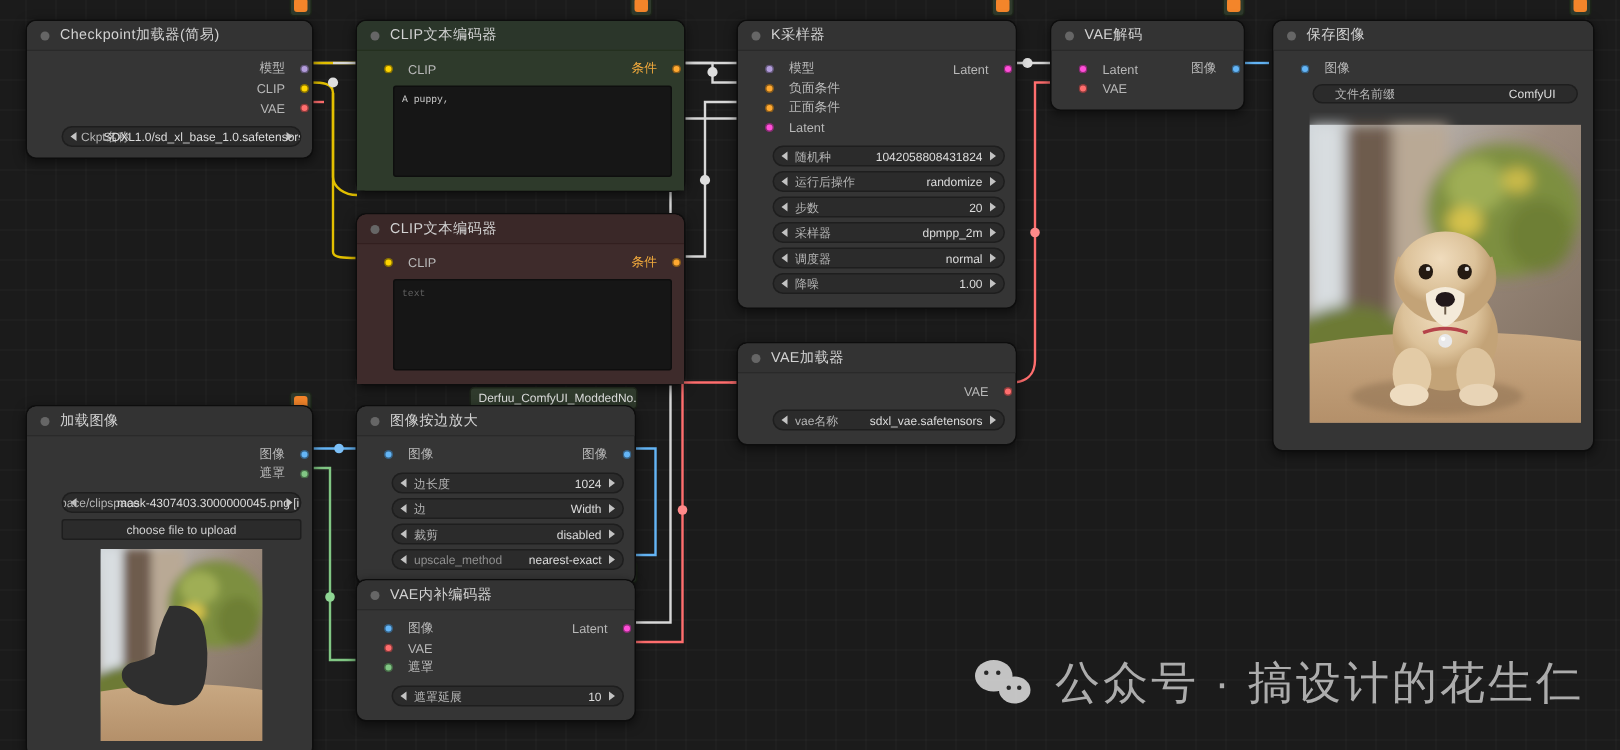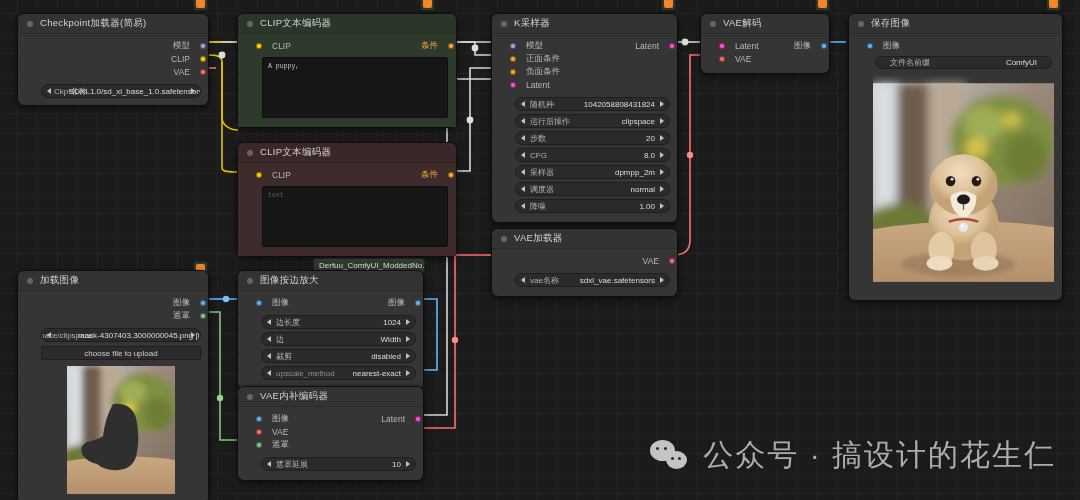--- a/index.html
+++ b/index.html
@@ -285,53 +285,47 @@
     </div>
     <div class="body" style="padding-bottom:9px;">
       <div class="slotrow">
         <span class="pin in p-model"></span>
         <span class="lbl-in">模型</span>
         <span class="lbl-out">Latent</span>
         <span class="pin out p-latent"></span>
       </div>
       <div class="slotrow">
         <span class="pin in p-cond"></span>
+        <span class="lbl-in">负面条件</span>
+      </div>
+      <div class="slotrow">
+        <span class="pin in p-cond"></span>
         <span class="lbl-in">正面条件</span>
-      </div>
-      <div class="slotrow">
-        <span class="pin in p-cond"></span>
-        <span class="lbl-in">负面条件</span>
       </div>
       <div class="slotrow">
         <span class="pin in p-latent"></span>
         <span class="lbl-in">Latent</span>
       </div>
 
       <div class="widget" style="margin-top:6px;">
         <span class="arr l"></span>
         <span class="wname">随机种</span>
         <span class="wval">1042058808431824</span>
         <span class="arr r"></span>
       </div>
       <div class="widget">
         <span class="arr l"></span>
         <span class="wname">运行后操作</span>
-        <span class="wval">clipspace</span>
+        <span class="wval">randomize</span>
         <span class="arr r"></span>
       </div>
       <div class="widget">
         <span class="arr l"></span>
         <span class="wname">步数</span>
         <span class="wval">20</span>
-        <span class="arr r"></span>
-      </div>
-      <div class="widget">
-        <span class="arr l"></span>
-        <span class="wname">CFG</span>
-        <span class="wval">8.0</span>
         <span class="arr r"></span>
       </div>
       <div class="widget">
         <span class="arr l"></span>
         <span class="wname">采样器</span>
         <span class="wval">dpmpp_2m</span>
         <span class="arr r"></span>
       </div>
       <div class="widget">
         <span class="arr l"></span>

